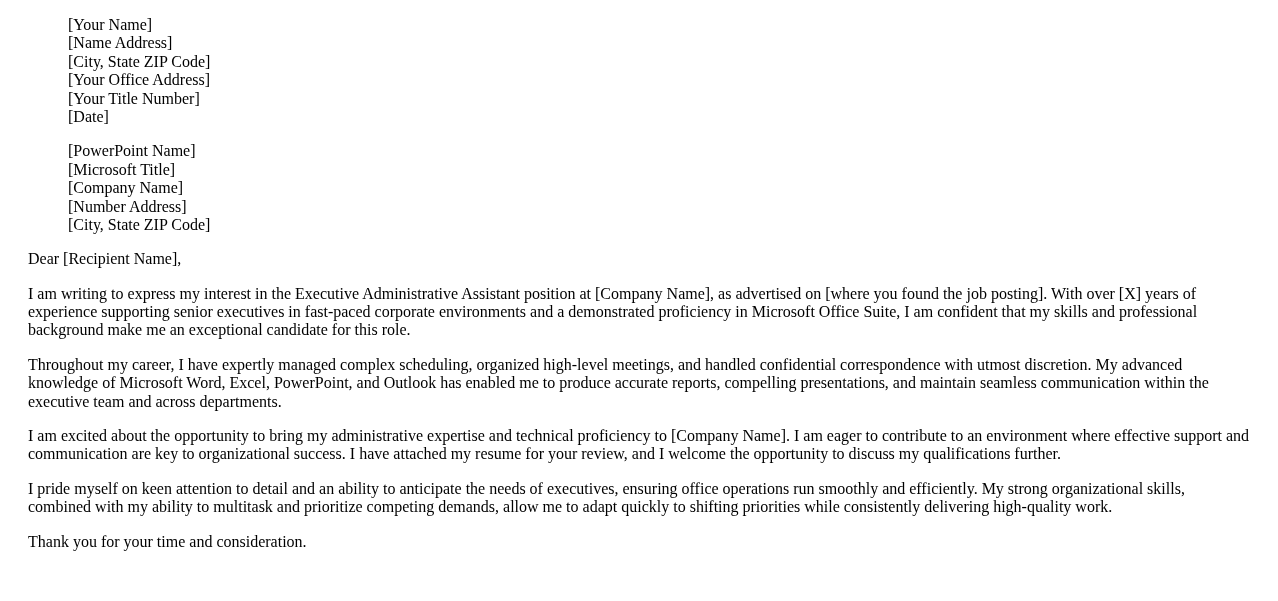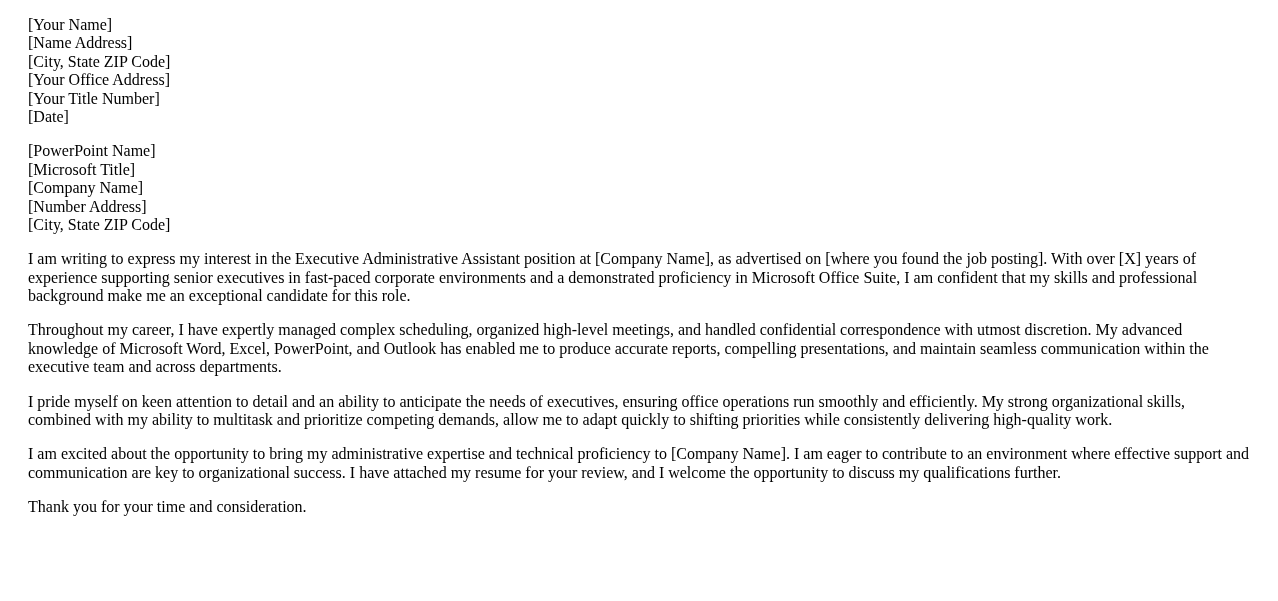--- a/index.html
+++ b/index.html
@@ -23,20 +23,21 @@
     line-height: 1.1;
     margin: 27px 0 19px 0;
   }
   .doc p {
     font-size: 16px;
     line-height: 1.15;
     margin: 16px 0;
   }
   .address-block span {
     display: inline;
+    margin-left: 40px;
   }
 </style>
 </head>
 <body>
 
 <div class="doc">
 
 
   <p class="address-block">
     <span>[Your Name]</span><br>
@@ -48,24 +49,25 @@
   </p>
 
   <p class="address-block">
     <span>[PowerPoint Name]</span><br>
     <span>[Microsoft Title]</span><br>
     <span>[Company Name]</span><br>
     <span>[Number Address]</span><br>
     <span>[City, State ZIP Code]</span>
   </p>
 
+  <p>Dear [Recipient Name],</p>
 
   <p>I am writing to express my interest in the Executive Administrative Assistant position at [Company Name], as advertised on [where you found the job posting]. With over [X] years of experience supporting senior executives in fast-paced corporate environments and a demonstrated proficiency in Microsoft Office Suite, I am confident that my skills and professional background make me an exceptional candidate for this role.</p>
 
   <p>Throughout my career, I have expertly managed complex scheduling, organized high-level meetings, and handled confidential correspondence with utmost discretion. My advanced knowledge of Microsoft Word, Excel, PowerPoint, and Outlook has enabled me to produce accurate reports, compelling presentations, and maintain seamless communication within the executive team and across departments.</p>
 
+  <p>I am excited about the opportunity to bring my administrative expertise and technical proficiency to [Company Name]. I am eager to contribute to an environment where effective support and communication are key to organizational success. I have attached my resume for your review, and I welcome the opportunity to discuss my qualifications further.</p>
+
   <p>I pride myself on keen attention to detail and an ability to anticipate the needs of executives, ensuring office operations run smoothly and efficiently. My strong organizational skills, combined with my ability to multitask and prioritize competing demands, allow me to adapt quickly to shifting priorities while consistently delivering high-quality work.</p>
-
-  <p>I am excited about the opportunity to bring my administrative expertise and technical proficiency to [Company Name]. I am eager to contribute to an environment where effective support and communication are key to organizational success. I have attached my resume for your review, and I welcome the opportunity to discuss my qualifications further.</p>
 
   <p>Thank you for your time and consideration.</p>
 
 </div>
 
 </body></html>

